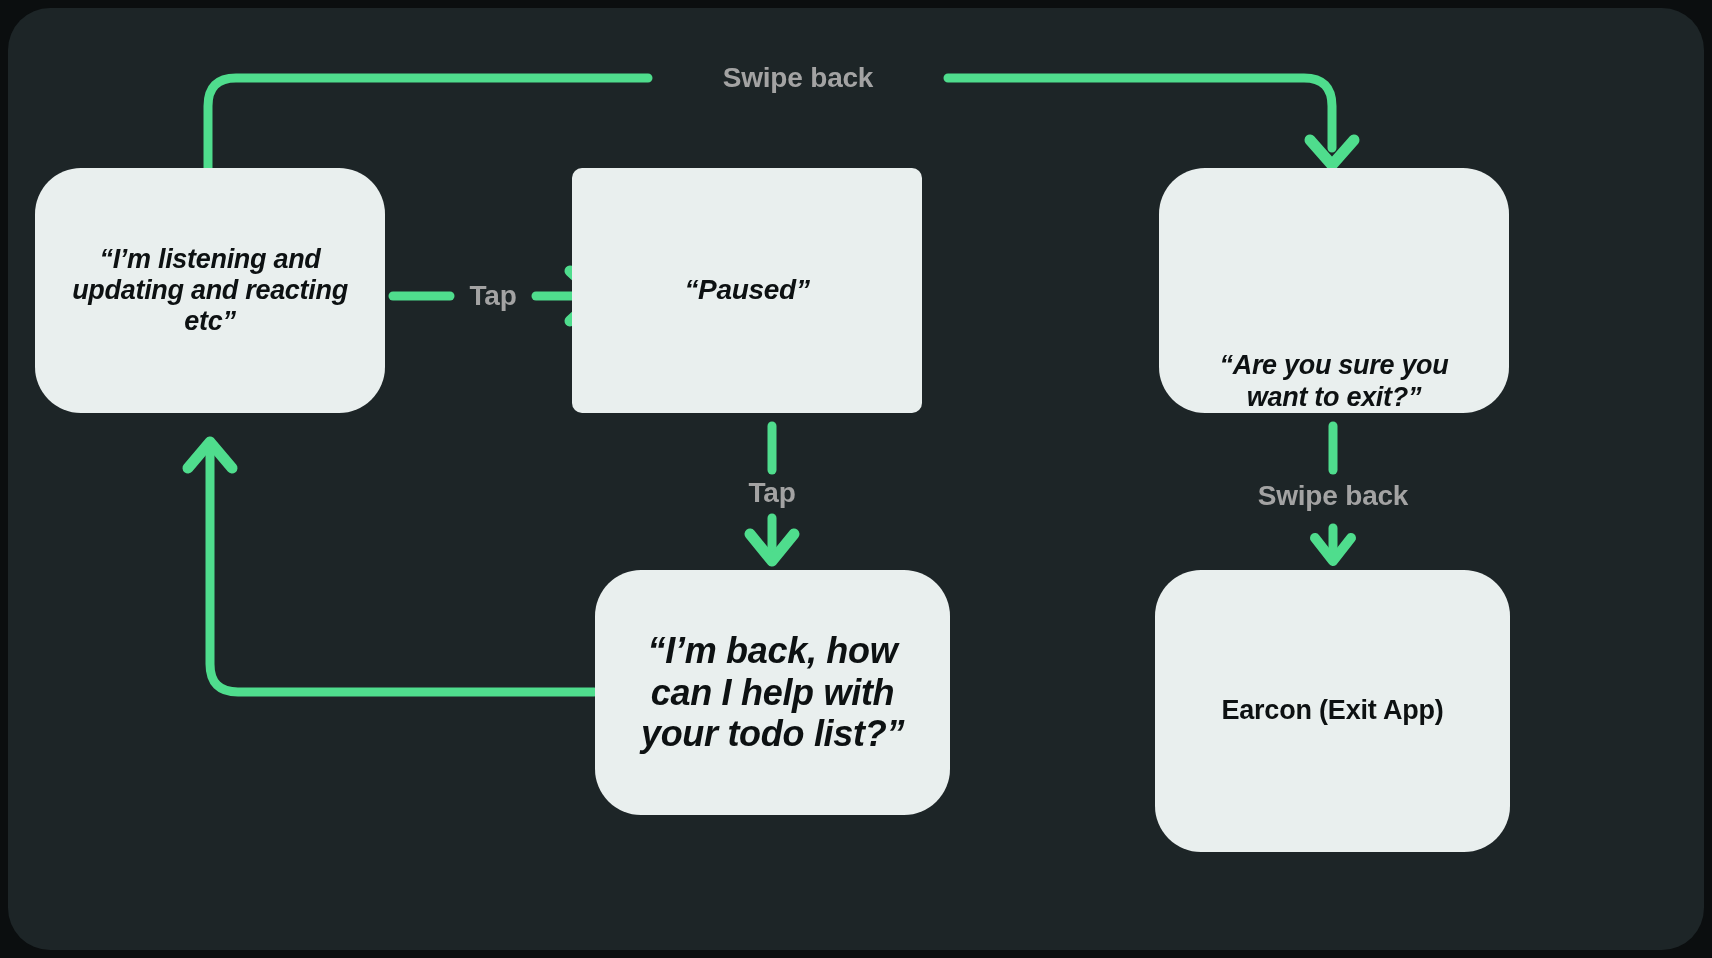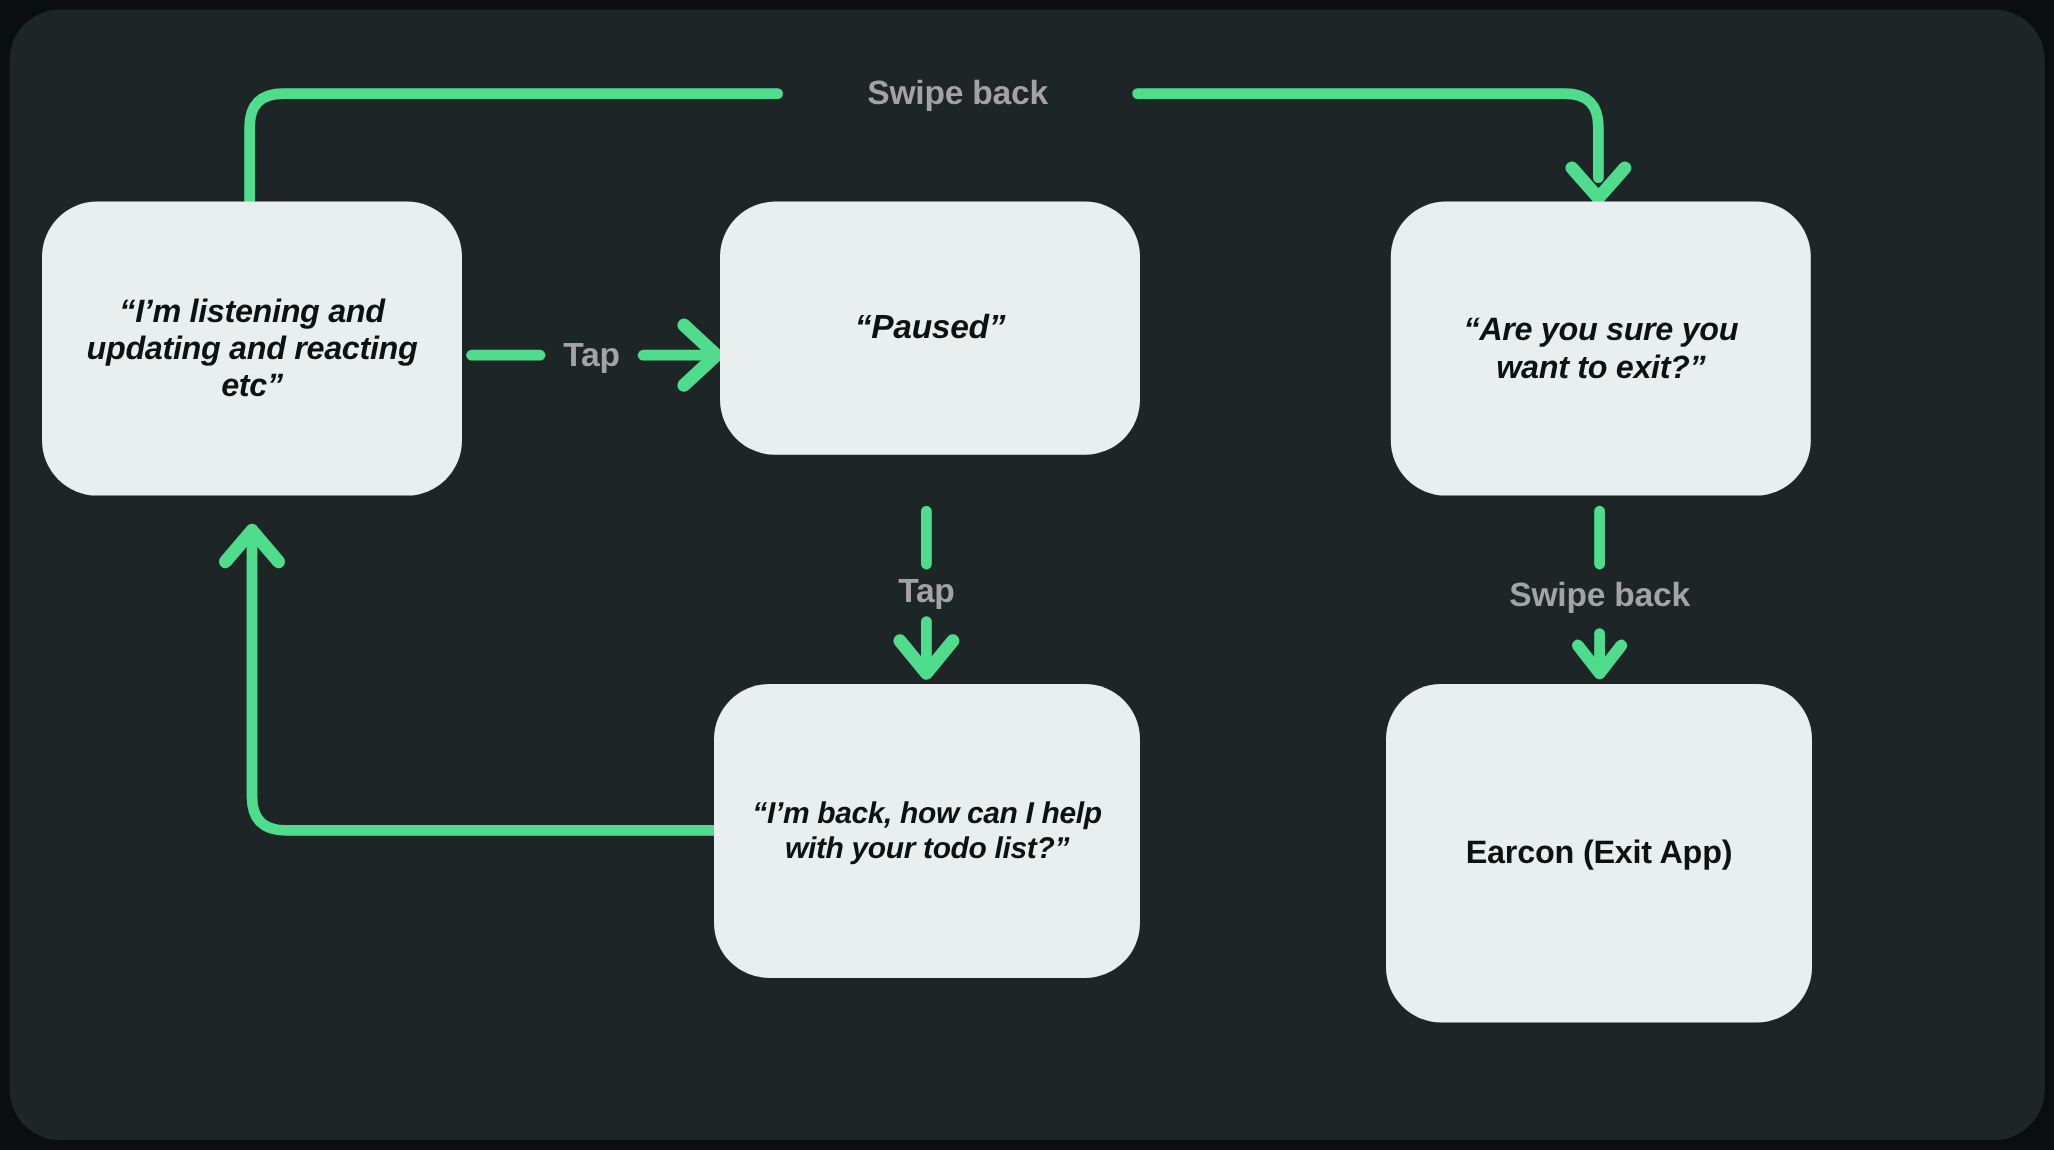--- a/index.html
+++ b/index.html
@@ -49,30 +49,30 @@
       <path d="M1307,530 L1325,553 L1343,530" fill="none" stroke="#4fdd8d" stroke-width="10" stroke-linecap="round" stroke-linejoin="round"></path>
 
       <path d="M586,684 L230,684 Q202,684 202,656 L202,440" fill="none" stroke="#4fdd8d" stroke-width="9" stroke-linecap="round" stroke-linejoin="round"></path>
       <path d="M180,460 L202,434 L224,460" fill="none" stroke="#4fdd8d" stroke-width="11" stroke-linecap="round" stroke-linejoin="round"></path>
     </svg>
 
     <div class="card" style="left:27px;top:160px;width:350px;height:245px;justify-content:center;">
       <div class="ctext" style="font-size:27px;max-width:305px;">“I’m listening and updating and reacting etc”</div>
     </div>
 
-    <div class="card" style="left:592px;top:160px;width:350px;height:211px;">
+    <div class="card" style="left:564px;top:160px;width:350px;height:245px;border-radius:10px;">
       <div class="ctext" style="font-size:28px;">“Paused”</div>
     </div>
 
-    <div class="card" style="left:1151px;top:160px;width:350px;height:245px;">
+    <div class="card" style="left:1151px;top:160px;width:350px;height:245px;align-items:flex-end;">
       <div class="ctext" style="font-size:27px;max-width:280px;">“Are you sure you want to exit?”</div>
     </div>
 
     <div class="card" style="left:587px;top:562px;width:355px;height:245px;">
-      <div class="ctext" style="font-size:25px;max-width:300px;">“I’m back, how can I help with your todo list?”</div>
+      <div class="ctext" style="font-size:36px;max-width:300px;">“I’m back, how can I help with your todo list?”</div>
     </div>
 
     <div class="card plain" style="left:1147px;top:562px;width:355px;height:282px;">
       <div class="ctext" style="font-size:27px;">Earcon (Exit App)</div>
     </div>
 
     <div class="edge-label" style="left:648px;top:48px;width:284px;height:44px;font-size:28px;">
       <span>Swipe back</span>
     </div>
 

